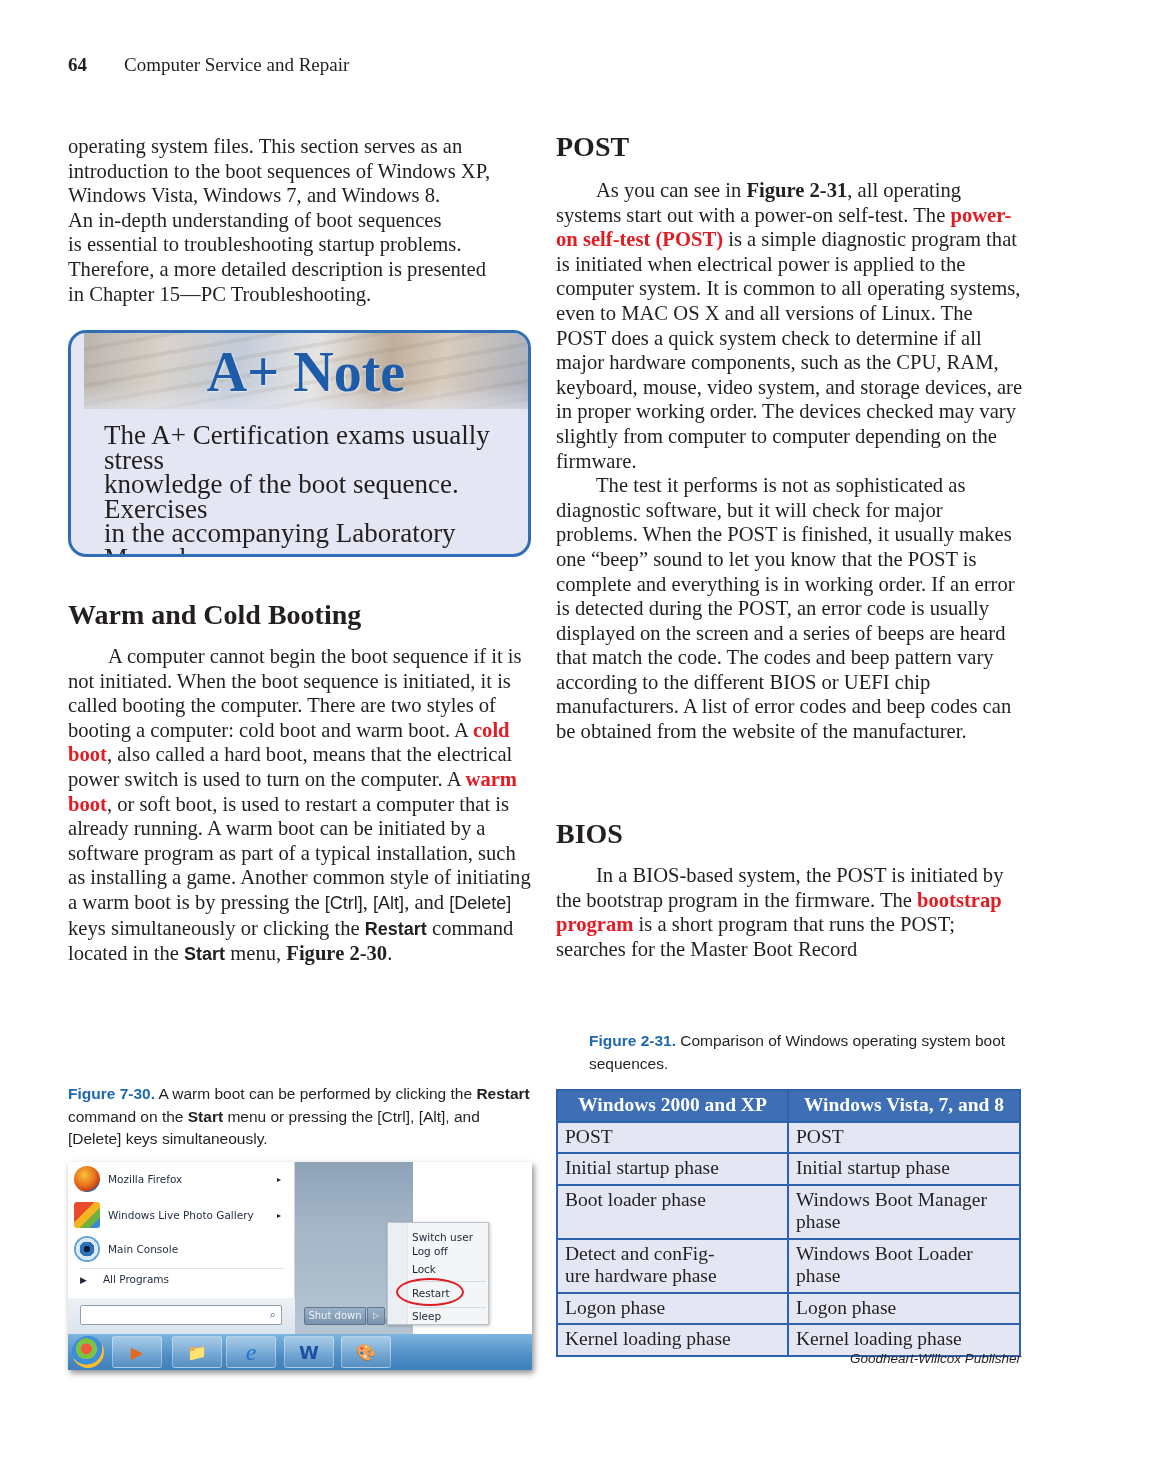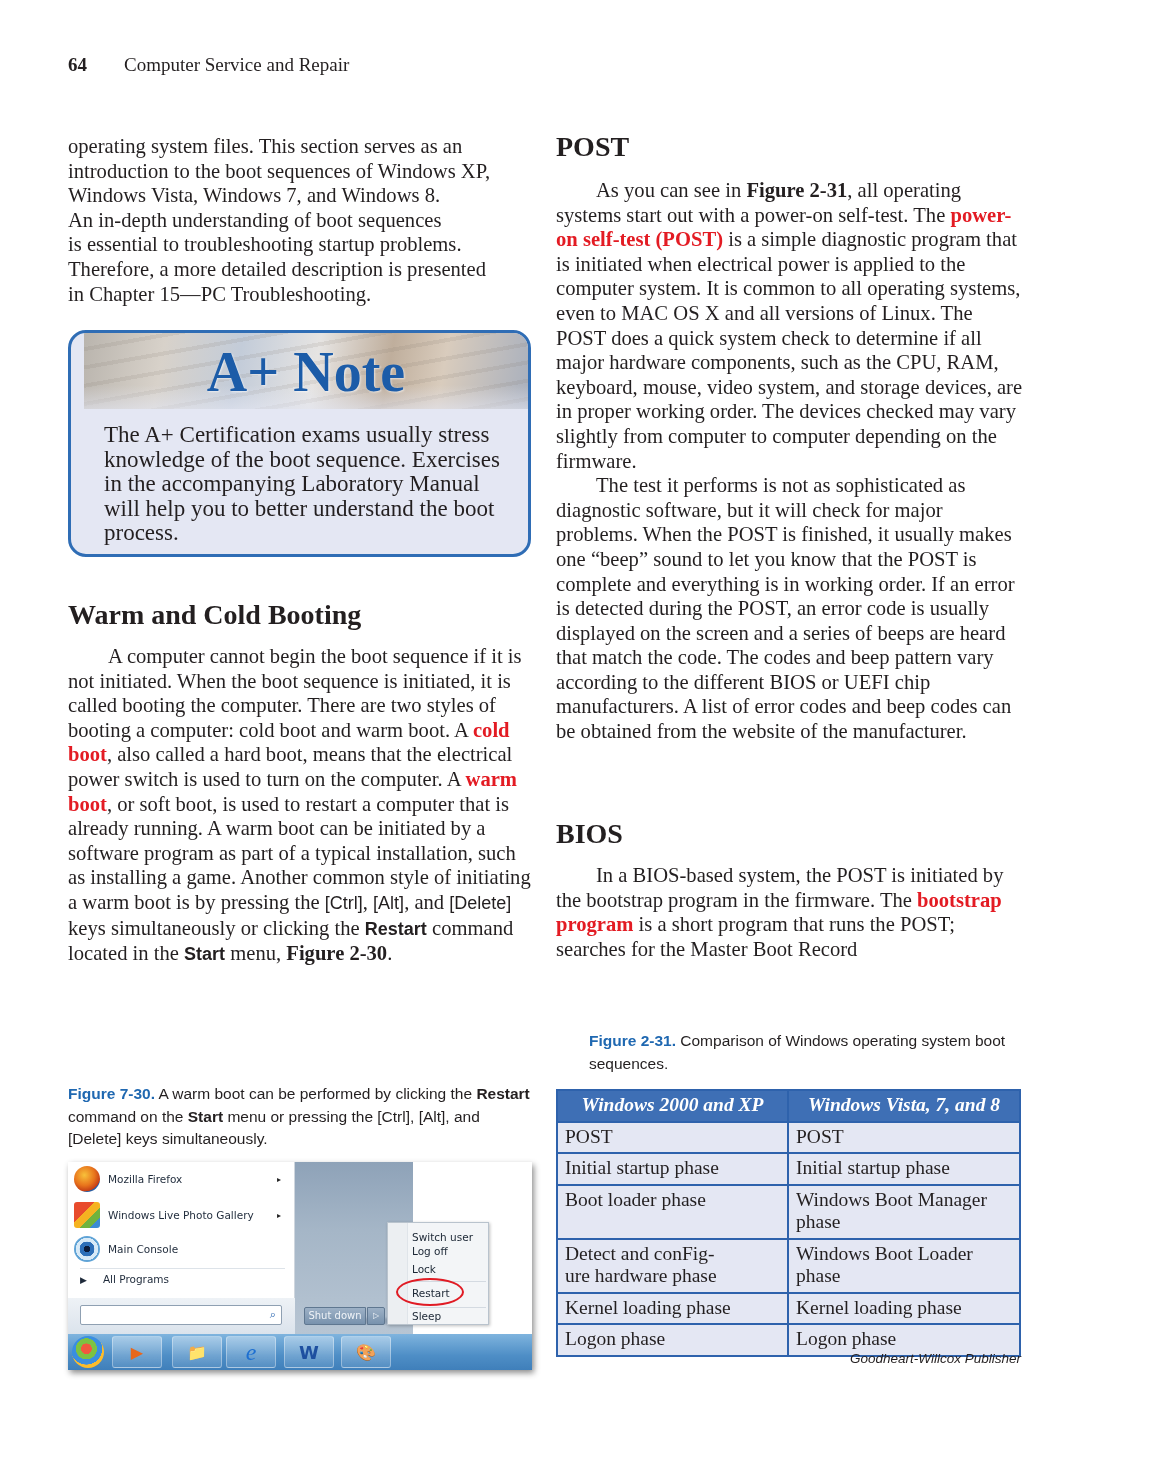--- a/index.html
+++ b/index.html
@@ -22,21 +22,21 @@
     .sansb { font-family: "Liberation Sans", "DejaVu Sans", sans-serif; font-weight: bold; font-size: 18px; }
 
     h2.sec { font-family: "Liberation Serif", serif; font-weight: bold; font-size: 28px; line-height: 34px; color: #231f20; }
 
     
     .note { position: absolute; left: 68px; top: 330px; width: 463px; height: 227px; border: 3px solid #2f6db5; border-radius: 18px; background: #e4e7f3; overflow: hidden; padding-left: 13px; }
     .note-banner { position: relative; height: 76px; background: linear-gradient(100deg, #b9b4ad 0%, #d8d2ca 18%, #c3ccd9 35%, #e6e4e2 52%, #bfae9c 68%, #d9ccbd 80%, #a9b0bd 100%); }
     .note-banner::before { content: ""; position: absolute; left: 0; top: 0; right: 0; bottom: 0; background: repeating-linear-gradient(170deg, rgba(255,255,255,0.0) 0 14px, rgba(120,110,100,0.12) 14px 18px); }
     .note-banner::after { content: ""; position: absolute; left: 0; right: 0; bottom: 0; height: 24px; background: linear-gradient(180deg, rgba(228,231,243,0) 0%, rgba(228,231,243,0.6) 100%); }
     .note-title { position: absolute; left: 0; right: 0; top: 8px; text-align: center; font-family: "Liberation Serif", serif; font-weight: bold; font-size: 56px; line-height: 62px; color: #1c5ca8; text-shadow: 1px 1px 2px rgba(255,255,255,0.6); z-index: 2; }
-    .note-body { padding: 14px 20px 0 20px; font-size: 23px; line-height: 24.6px; color: #231f20; }
+    .note-body { padding: 14px 20px 0 20px; font-size: 27px; line-height: 24.6px; color: #231f20; }
 
     
     .caption { font-family: "Liberation Sans", "DejaVu Sans", sans-serif; font-size: 15.5px; line-height: 22.5px; color: #231f20; }
     .caption .fig { color: #1f68b1; font-weight: bold; }
     .caption .cb { font-weight: bold; }
 
     
     .shot { position: absolute; left: 68px; top: 1162px; width: 464px; height: 208px; background: #ffffff; box-shadow: 2px 3px 6px rgba(0,0,0,0.45); overflow: hidden; font-family: "DejaVu Sans", sans-serif; }
     .sm-left { position: absolute; left: 0; top: 0; width: 227px; height: 172px; background: #ffffff; border-right: 1px solid #cfd6de; }
     .sm-right { position: absolute; left: 227px; top: 0; width: 118px; height: 172px; background: linear-gradient(180deg, #8ea2b8 0%, #a5b6c7 40%, #b7c5d3 100%); }
@@ -59,21 +59,21 @@
     .ctx-item { position: absolute; left: 24px; font-size: 10.5px; color: #1b2634; }
     .ctx-sep { position: absolute; left: 22px; width: 76px; height: 1px; background: #d4dae1; }
     .restart-ring { position: absolute; left: 328px; top: 116px; width: 68px; height: 28px; border: 2px solid #e01b24; border-radius: 50%; }
     .taskbar { position: absolute; left: 0; top: 172px; width: 464px; height: 36px; background: linear-gradient(180deg, #7fb4de 0%, #4e8ec6 60%, #3f7fba 100%); }
     .tb-btn { position: absolute; top: 2px; width: 50px; height: 32px; border-radius: 3px; background: linear-gradient(180deg, rgba(255,255,255,0.35), rgba(255,255,255,0.1)); border: 1px solid rgba(255,255,255,0.35); display: flex; align-items: center; justify-content: center; font-size: 16px; }
     .tb-start { position: absolute; left: 4px; top: 2px; width: 32px; height: 32px; border-radius: 50%; background: radial-gradient(circle at 45% 40%, #f2583e 0 20%, #7dc242 21% 40%, #3a8ee0 41% 60%, #fbbc2c 61% 80%, #2c5b8c 81%); }
     .blur-text { position: absolute; left: 252px; top: 156px; width: 70px; height: 6px; background: rgba(80,100,130,0.35); border-radius: 3px; filter: blur(1px); }
 
     
     .boot-table { position: absolute; left: 556px; top: 1089px; width: 465px; border-collapse: collapse; font-family: "Liberation Serif", serif; font-size: 19.5px; line-height: 22.5px; color: #231f20; }
-    .boot-table th { background: #3e6fb5; color: #ffffff; font-weight: bold; text-align: center; padding: 3px 6px 4px 6px; border: 2px solid #2e62ac; font-style: italic; }
+    .boot-table th { background: #3e6fb5; color: #ffffff; font-weight: bold; text-align: center; padding: 3px 6px 4px 6px; border: 2px solid #2e62ac; }
     .boot-table td { background: #e4e7f3; padding: 3px 7px 4px 7px; border: 2px solid #2e62ac; vertical-align: top; }
     .boot-table th:first-child { width: 231px; }
 
     .credit { position: absolute; left: 556px; top: 1350px; width: 465px; text-align: right; font-family: "Liberation Sans", sans-serif; font-style: italic; font-size: 13.5px; line-height: 18px; color: #231f20; }
   </style>
 </head>
 <body>
 
 <div class="running-head">
   <span class="pnum">64</span><span>Computer Service and Repair</span>
@@ -197,23 +197,23 @@
     <tr>
       <td>Boot loader phase</td>
       <td>Windows Boot Manager phase</td>
     </tr>
     <tr>
       <td style="white-space:pre-line;">Detect and conFig-
 ure hardware phase</td>
       <td>Windows Boot Loader phase</td>
     </tr>
     <tr>
+      <td>Logon phase</td>
+      <td>Logon phase</td>
+    </tr>
+    <tr>
       <td>Kernel loading phase</td>
       <td>Kernel loading phase</td>
     </tr>
-    <tr>
-      <td>Logon phase</td>
-      <td>Logon phase</td>
-    </tr>
   </tbody>
 </table>
 
 <div class="credit">Goodheart-Willcox Publisher</div>
 
 </body></html>

